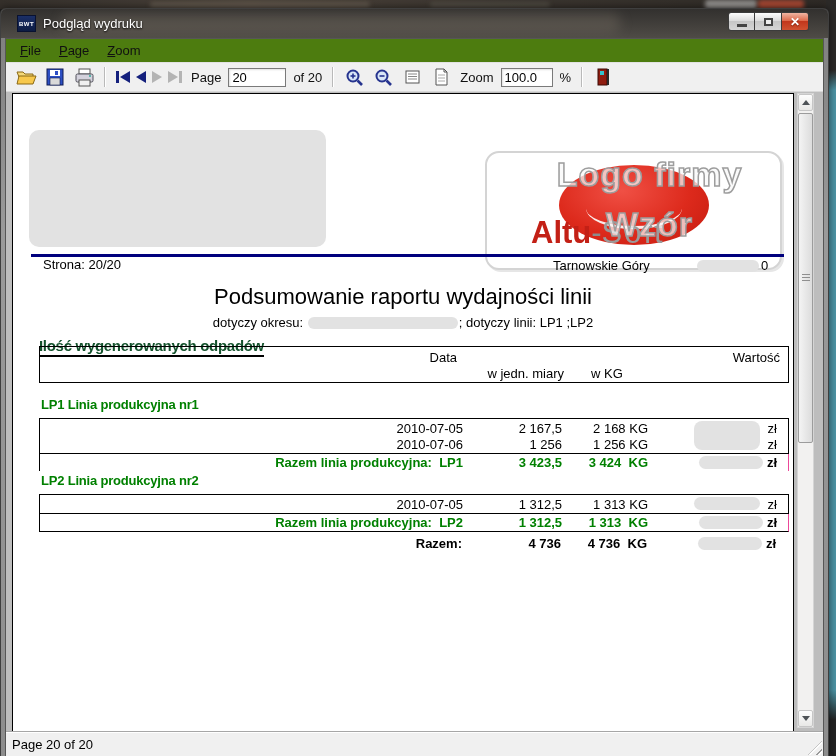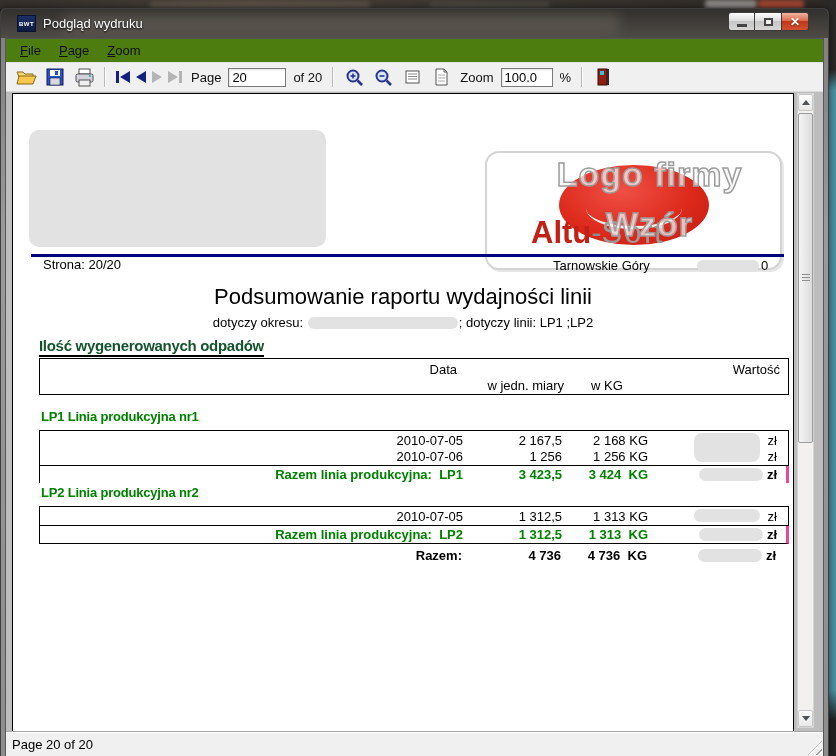--- a/index.html
+++ b/index.html
@@ -102,41 +102,41 @@
   .strona{position:absolute;left:30px;top:163px;font-size:13px;color:#000;}
   .addr{position:absolute;z-index:5;font-size:13px;color:#000;}
   .addr.city{left:540px;top:164px;}
   .addr-blob{position:absolute;left:684px;top:166px;width:62px;height:12px;z-index:5;border-radius:6px;}
   .addr.zero{left:748px;top:164px;}
   .rpt-title{position:absolute;left:0;top:190px;width:100%;text-align:center;font-size:22px;color:#000;}
   .rpt-sub{position:absolute;left:0;top:221px;width:100%;text-align:center;font-size:13px;color:#000;}
   .sub-blob{display:inline-block;width:150px;height:12px;border-radius:6px;vertical-align:-2px;margin:0 1px;}
   .sect-head{position:absolute;left:26px;top:243px;font-size:15px;font-weight:bold;color:#14532d;
     letter-spacing:-0.3px;border-bottom:2px solid #000;padding-bottom:1px;}
-  .rpt-table{position:absolute;left:26px;top:264px;width:750px;font-size:13px;color:#000;}
+  .rpt-table{position:absolute;left:26px;top:252px;width:750px;font-size:13px;color:#000;}
   .grow{display:grid;grid-template-columns:427px 97px 86px 140px;align-items:center;}
   .cell{text-align:right;white-space:pre;}
   .cell.c1{padding-right:4px;} .cell.c2{padding-right:2px;} .cell.c3{padding-right:2px;}
   .cell.c4{display:flex;justify-content:flex-end;align-items:center;gap:4px;padding-right:13px;}
   .thead{border:1px solid #000;height:37px;padding-top:2px;}
   .thead .grow{height:16px;}
   .h-data{grid-column:1;text-align:right;padding-right:10px;}
   .h-prz{grid-column:2 / span 2;text-align:center;}
   .h-wart{grid-column:4;text-align:right;padding-right:10px;}
   .h-jedn{grid-column:2;text-align:right;}
   .h-kg{grid-column:3;text-align:center;}
   .group-name{margin-top:14px;height:22px;border-bottom:1px solid #000;
     color:#008000;font-weight:bold;letter-spacing:-0.2px;padding-left:2px;}
   .group-name.g2{margin-top:2px;}
   .rows-box{position:relative;border-left:1px solid #000;border-right:1px solid #000;
     border-bottom:1px solid #000;padding:1px 0;}
   .rows-box .grow{height:16px;}
   .tall-blob{position:absolute;right:28px;top:2px;bottom:3px;width:66px;border-radius:8px;z-index:0;}
   .rows-box .cell{position:relative;z-index:1;}
-  .total-row{height:17px;border-left:1px solid #000;border-right:3px solid #ec4899;
+  .total-row{height:17px;border-left:1px solid #000;border-right:1px solid #ec4899;
     color:#008000;font-weight:bold;}
   .total-row.tr2{border-bottom:1px solid #000;height:18px;}
   .inline-blob{display:inline-block;width:64px;height:13px;border-radius:7px;}
   .grand-row{margin-top:3px;height:17px;font-weight:bold;}
   .zl{color:#000;font-weight:normal;}
   .total-row .zl,.grand-row .zl{font-weight:bold;}
   
   .statusbar{position:relative;height:24px;flex:0 0 auto;background:#f0f0f0;
     border-top:1px solid #a6a6a6;box-shadow:inset 0 1px 0 #fff;display:flex;align-items:center;
     padding-left:6px;font-size:13px;color:#000;}

